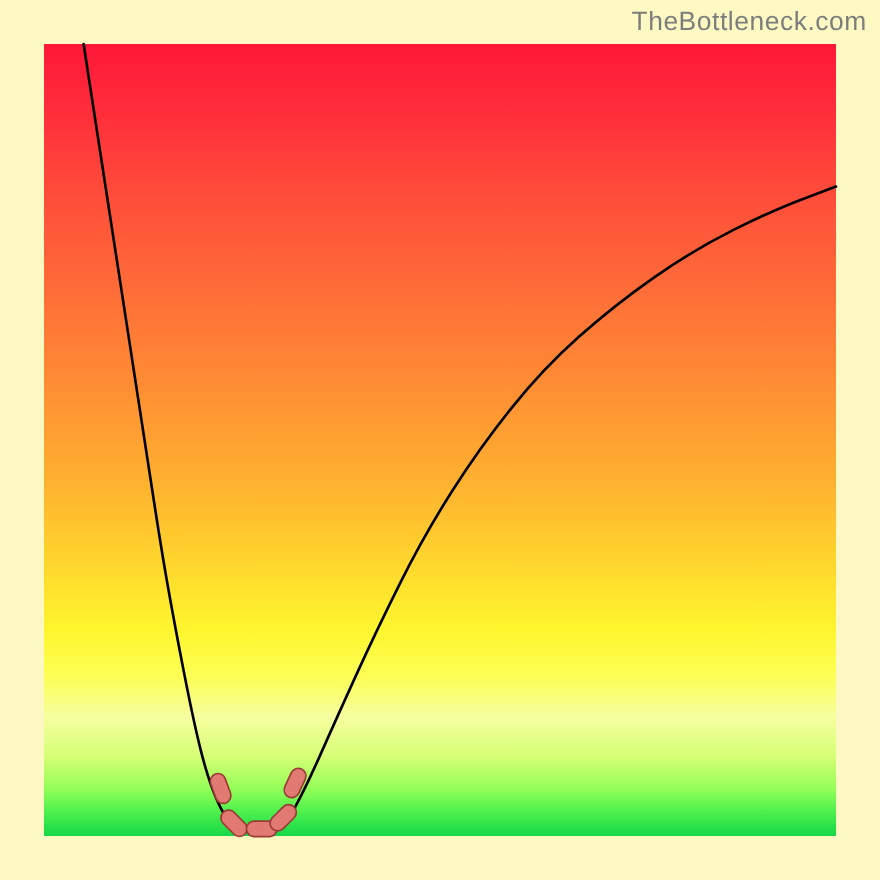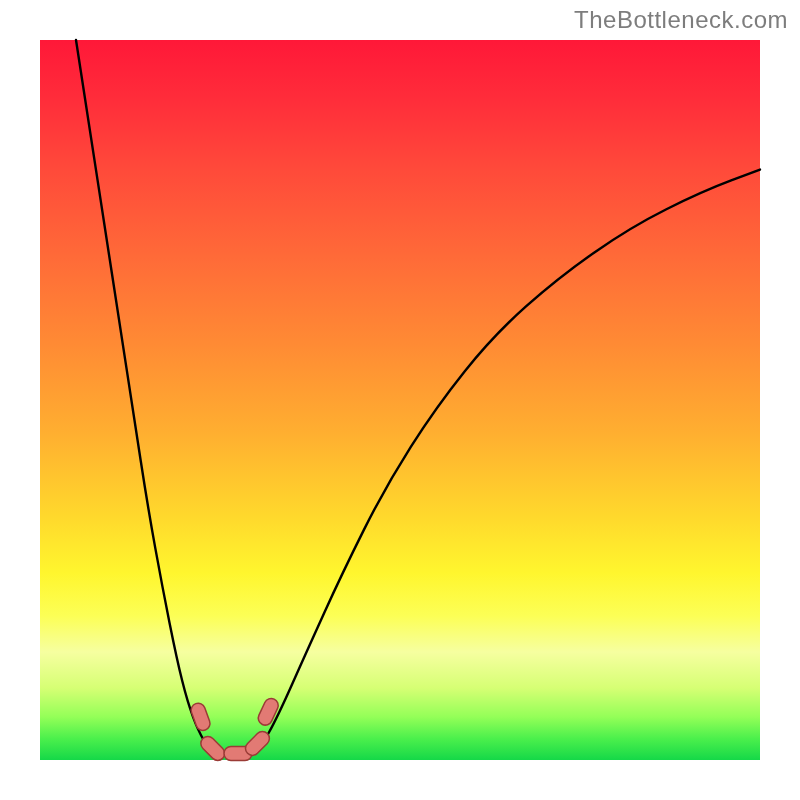--- a/index.html
+++ b/index.html
@@ -10,21 +10,21 @@
     background: #000;
     overflow: hidden;
     font-family: Arial, Helvetica, sans-serif;
   }
   .frame {
     position: absolute;
     left: 0;
     top: 0;
     width: 800px;
     height: 800px;
-    background: #ffffff;
+    background: #fef9c3;
   }
   .plot-area {
     position: absolute;
     left: 40px;
     top: 40px;
     width: 720px;
     height: 720px;
     
     background: linear-gradient(
       to bottom,

